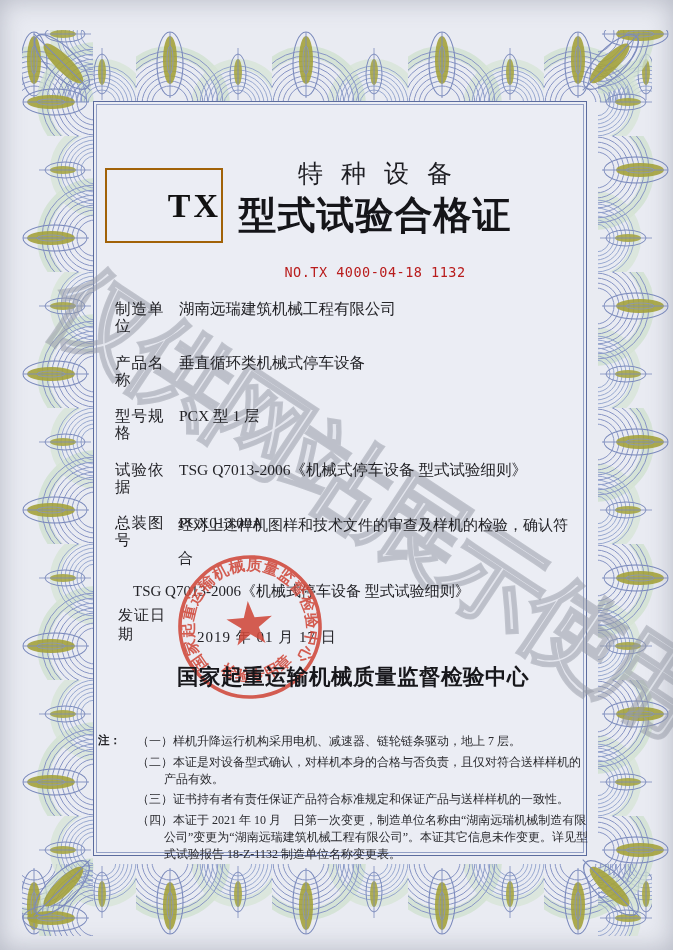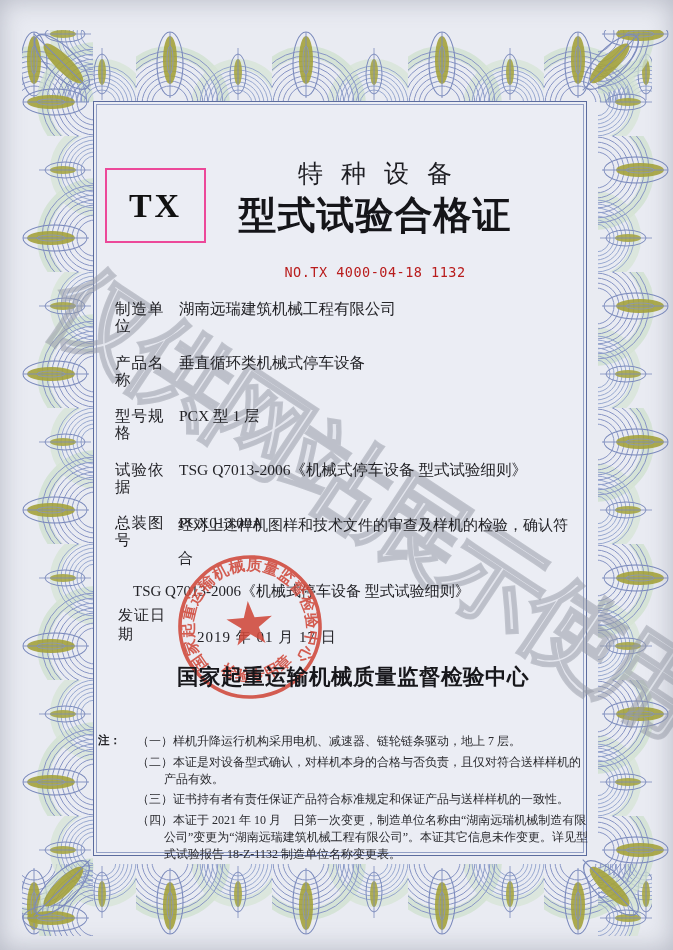--- a/index.html
+++ b/index.html
@@ -14,23 +14,23 @@
   .panel{
     position:absolute;left:93px;top:101px;width:494px;height:755px;
     background:#ebedf4;border:1.5px solid #5c6c9e;z-index:1;box-sizing:border-box;
   }
   .panel::after{
     content:"";position:absolute;left:2px;top:2px;right:2px;bottom:2px;
     border:1px solid #93a0c6;pointer-events:none;
   }
   .abs{position:absolute;z-index:3;}
   .tx-box{
-    left:105px;top:168px;width:101px;height:75px;
-    border:2px solid #ec4899;box-sizing:border-box;
-    display:flex;align-items:center;justify-content:center;
+    left:105px;top:168px;width:118px;height:75px;
+    border:2px solid #a16207;box-sizing:border-box;
+    display:flex;align-items:center;justify-content:flex-end;
     font-size:34px;font-weight:bold;letter-spacing:3px;color:#111;
   }
   .hdr-cat{left:210px;top:157px;width:330px;text-align:center;
     font-size:25px;letter-spacing:18px;text-indent:18px;color:#1d1d22;}
   .hdr-title{left:205px;top:190px;width:340px;text-align:center;
     font-size:38px;font-weight:bold;letter-spacing:1px;color:#151519;}
   .cert-no{left:205px;top:264px;width:340px;text-align:center;
     font-family:"DejaVu Sans Mono","Liberation Mono",monospace;
     font-size:13.5px;letter-spacing:.5px;color:#b91c1c;}
   .fields{left:115px;top:300px;width:460px;}

